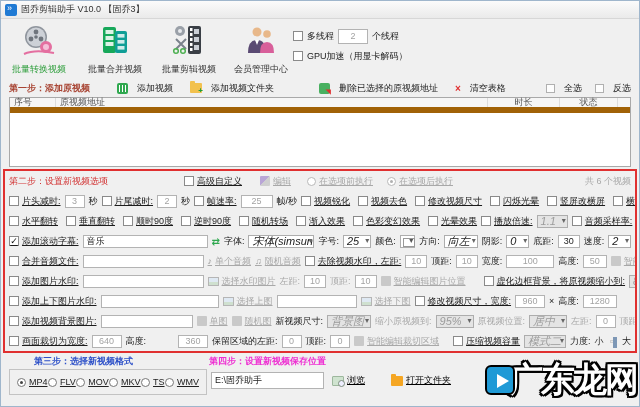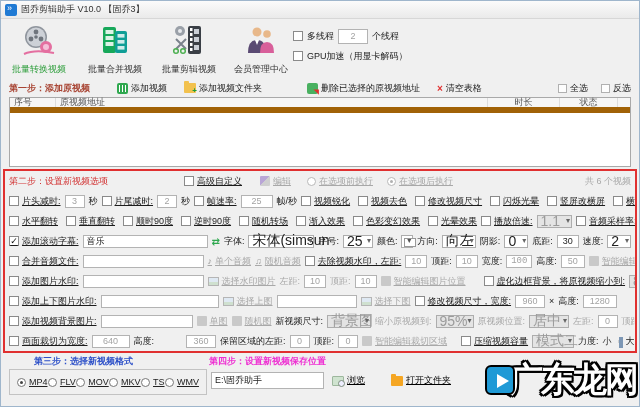--- a/index.html
+++ b/index.html
@@ -24,31 +24,31 @@
 
   
   .cb { width:10px; height:10px; border:1px solid #8a8a8a; background:#fff; display:inline-flex; align-items:center; justify-content:center; font-size:9px; line-height:9px; color:#111; flex:none; }
   .rb { width:9px; height:9px; border:1px solid #777; border-radius:50%; background:#fff; position:relative; flex:none; }
   .rb.sel::after { content:""; position:absolute; inset:2px; border-radius:50%; background:#444; }
   .rb.dis { border-color:#b8b8b8; }
   .rb.dis.sel::after { background:#b0b0b0; }
   .tin { height:13px; border:1px solid #b3b3b3; background:#fff; font-family:inherit; font-size:9px; text-align:center; padding:0 1px; color:#222; }
   .tin.g { color:#a3a3a3; }
   .tleft { text-align:left; padding:0 3px; }
-  .dd { height:13px; border:1px solid #adadad; background:#fff; font-size:14px; color:#222; display:inline-flex; align-items:center; padding:0 11px 0 3px; position:relative; white-space:nowrap; }
+  .dd { height:13px; border:1px solid #adadad; background:#fff; font-size:11px; color:#222; display:inline-flex; align-items:center; padding:0 11px 0 3px; position:relative; white-space:nowrap;font-style:italic; }
   .dd::after { content:"▾"; position:absolute; right:1px; top:0px; font-size:8px; color:#666; }
   .dd.dis { background:#e4e4e4; color:#9b9b9b; }
   .dis { color:#a8a8a8; }
   .opt { display:inline-flex; align-items:center; gap:3px; white-space:nowrap;text-decoration:underline; }
   .ico { flex:none; display:inline-block; }
 
   
   .step1bar { position:absolute; top:79px; left:8px; right:8px; height:16px; display:flex; align-items:center; gap:5px; font-size:9px; white-space:nowrap; }
   .step1-title { color:#a84433; font-weight:bold; margin-right:22px; }
-  .s1item { display:inline-flex; align-items:center; gap:3px; color:#222; cursor:pointer; }
+  .s1item { display:inline-flex; align-items:center; gap:9px; color:#222; cursor:pointer; }
   .mr { margin-right:12px; }
   .pushR { margin-left:auto; }
   .redx { color:#e03030; font-weight:bold; font-size:10px; }
 
   
   .tablewrap { position:absolute; top:96px; left:8px; right:8px; height:70px; border:1px solid #a9a9a9; background:#fff; display:flex; flex-direction:column; }
   .thead { display:flex; height:15px; background:#f6f6f6; border-bottom:6px solid #a16207; font-size:9px; color:#555; }
   .th { display:flex; align-items:center; padding:0 4px; border-right:1px solid #dcdcdc; }
   .th:nth-child(1){ width:46px; } .th:nth-child(2){ flex:1; } .th:nth-child(3){ width:72px; justify-content:center; } .th:nth-child(4){ width:58px; justify-content:center; } .th:nth-child(5){ width:12px; border-right:none; }
   .tbody { flex:1; background:#fff; }
@@ -387,21 +387,21 @@
         <span>随机音频</span>
       </span>
       <span class="opt">
         <span class="cb"></span>
         <span>去除视频水印，左距:</span>
       </span>
       <input class="tin g" style="width: 22px;" value="10">
       <span>顶距:</span>
       <input class="tin g" style="width: 22px;" value="10">
       <span>宽度:</span>
-      <input class="tin g" style="width: 26px; font-family: Liberation Mono, monospace;" value="100">
+      <input class="tin g" style="width: 48px;" value="100">
       <span>高度:</span>
       <input class="tin g" style="width: 24px;" value="50">
       <span class="opt dis">
         <span class="ico ic-sq"></span>
         <span>智能编辑水印位置</span>
       </span>
     </div>
 
     <div class="prow">
       <span class="opt">
@@ -485,21 +485,21 @@
       <input class="tin g" style="width: 20px;" value="0">
       <span class="dis">顶距:</span>
 
     </div>
 
     <div class="prow">
       <span class="opt">
         <span class="cb"></span>
         <span>画面裁切为宽度:</span>
       </span>
-      <input class="tin g" style="width: 38px;" value="640">
+      <input class="tin g" style="width: 30px;" value="640">
       <span>高度:</span>
       <input class="tin g" style="width: 30px; margin-left: 28px;" value="360">
       <span>保留区域的左距:</span>
       <input class="tin g" style="width: 20px;" value="0">
       <span>顶距:</span>
       <input class="tin g" style="width: 20px;" value="0">
       <span class="opt dis">
         <span class="ico ic-sq"></span>
         <span>智能编辑裁切区域</span>
       </span>

